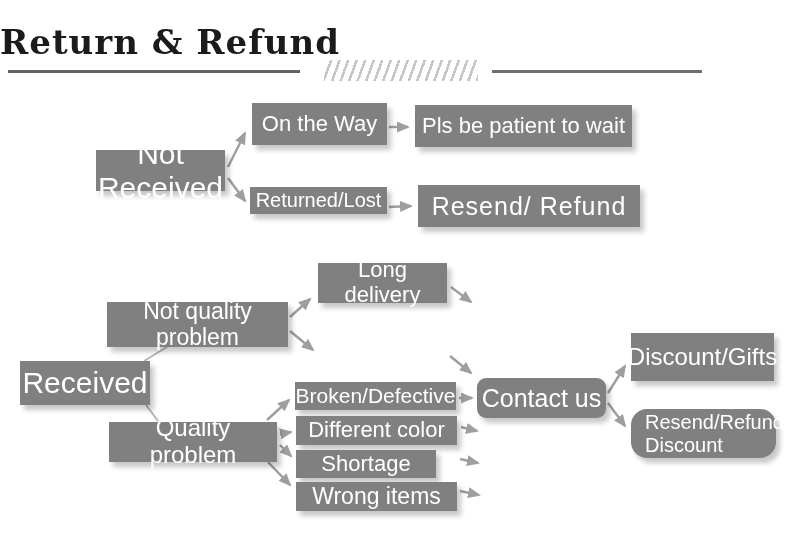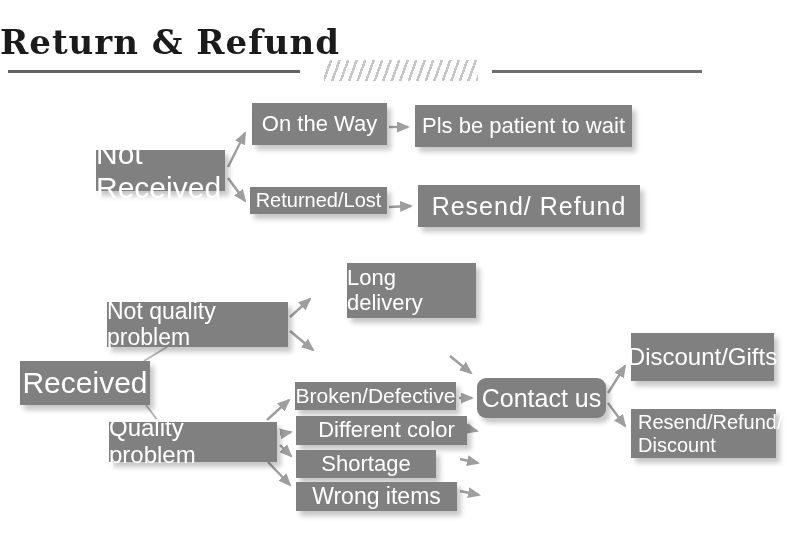--- a/index.html
+++ b/index.html
@@ -18,23 +18,23 @@
   #rule-right{left:492px;width:210px;background:#6e6e6e;}
   #rule-hatch{
     position:absolute;left:324px;top:60px;width:154px;height:21px;
     background:repeating-linear-gradient(110deg,transparent 0 5.5px,#c6c6c6 5.5px 8px);
   }
   
   .node{
     position:absolute;background:var(--box,#808080);color:#ffffff;
     display:flex;align-items:center;justify-content:center;
     box-shadow:4px 5px 5px rgba(0,0,0,0.22);
-    white-space:pre-line;line-height:1.12;
+    white-space:pre-line;line-height:1.12;text-align:center;
   }
-  .node.left-align{justify-content:flex-start;text-align:left;padding-left:7px;box-sizing:border-box;}
+  .node.left-align{justify-content:flex-start;text-align:left;padding-left:14px;box-sizing:border-box;border-radius:16px;}
   
   #arrows{position:absolute;left:0;top:0;width:800px;height:548px;pointer-events:none;}
   #arrows .ln{stroke:#9e9e9e;stroke-width:2.4;fill:none;}
   #arrows .conn{stroke:#b5b5b5;stroke-width:2;fill:none;}
 </style>
 </head>
 <body>
 
 <div id="canvas" style="--box: #808080;">
 
@@ -80,24 +80,24 @@
   <div class="node" style="left:96px;top:150px;width:129px;height:41px;font-size:30px;">Not Received</div>
   <div class="node" style="left:252px;top:103px;width:135px;height:42px;font-size:22px;">On the Way</div>
   <div class="node" style="left:415px;top:105px;width:217px;height:42px;font-size:22px;">Pls be patient to wait</div>
   <div class="node" style="left:250px;top:187px;width:137px;height:27px;font-size:20px;">Returned/Lost</div>
   <div class="node" style="left:20px;top:361px;width:130px;height:44px;font-size:30px;">Received</div>
 
   <div class="node" style="left:418px;top:185px;width:222px;height:42px;font-size:25px;letter-spacing:1px;">Resend/ Refund</div>
   <div class="node" style="left:107px;top:302px;width:181px;height:45px;font-size:23px;">Not quality problem</div>
   <div class="node" style="left:109px;top:422px;width:168px;height:40px;font-size:24px;">Quality problem</div>
 
-  <div class="node" style="left:318px;top:263px;width:129px;height:55px;font-size:22px;margin-left:29px;">Long delivery</div>
+  <div class="node" style="left:318px;top:263px;width:129px;height:40px;font-size:22px;">Long delivery</div>
 
   <div class="node" style="left:295px;top:382px;width:161px;height:28px;font-size:21px;">Broken/Defective</div>
-  <div class="node" style="left:296px;top:416px;width:161px;height:29px;font-size:22px;padding-left:10px;">Different color</div>
+  <div class="node" style="left:296px;top:416px;width:161px;height:29px;font-size:22px;">Different color</div>
   <div class="node" style="left:296px;top:450px;width:140px;height:28px;font-size:22px;">Shortage</div>
   <div class="node" style="left:296px;top:482px;width:161px;height:29px;font-size:23px;">Wrong items</div>
 
   <div class="node" style="left:477px;top:378px;width:129px;height:40px;font-size:25px;border-radius:9px;">Contact us</div>
   <div class="node" style="left:631px;top:333px;width:143px;height:48px;font-size:24px;">Discount/Gifts</div>
   <div class="node left-align" style="left:631px;top:409px;width:145px;height:49px;font-size:20px;">Resend/Refund/
 Discount</div>
 
 </div>
 

